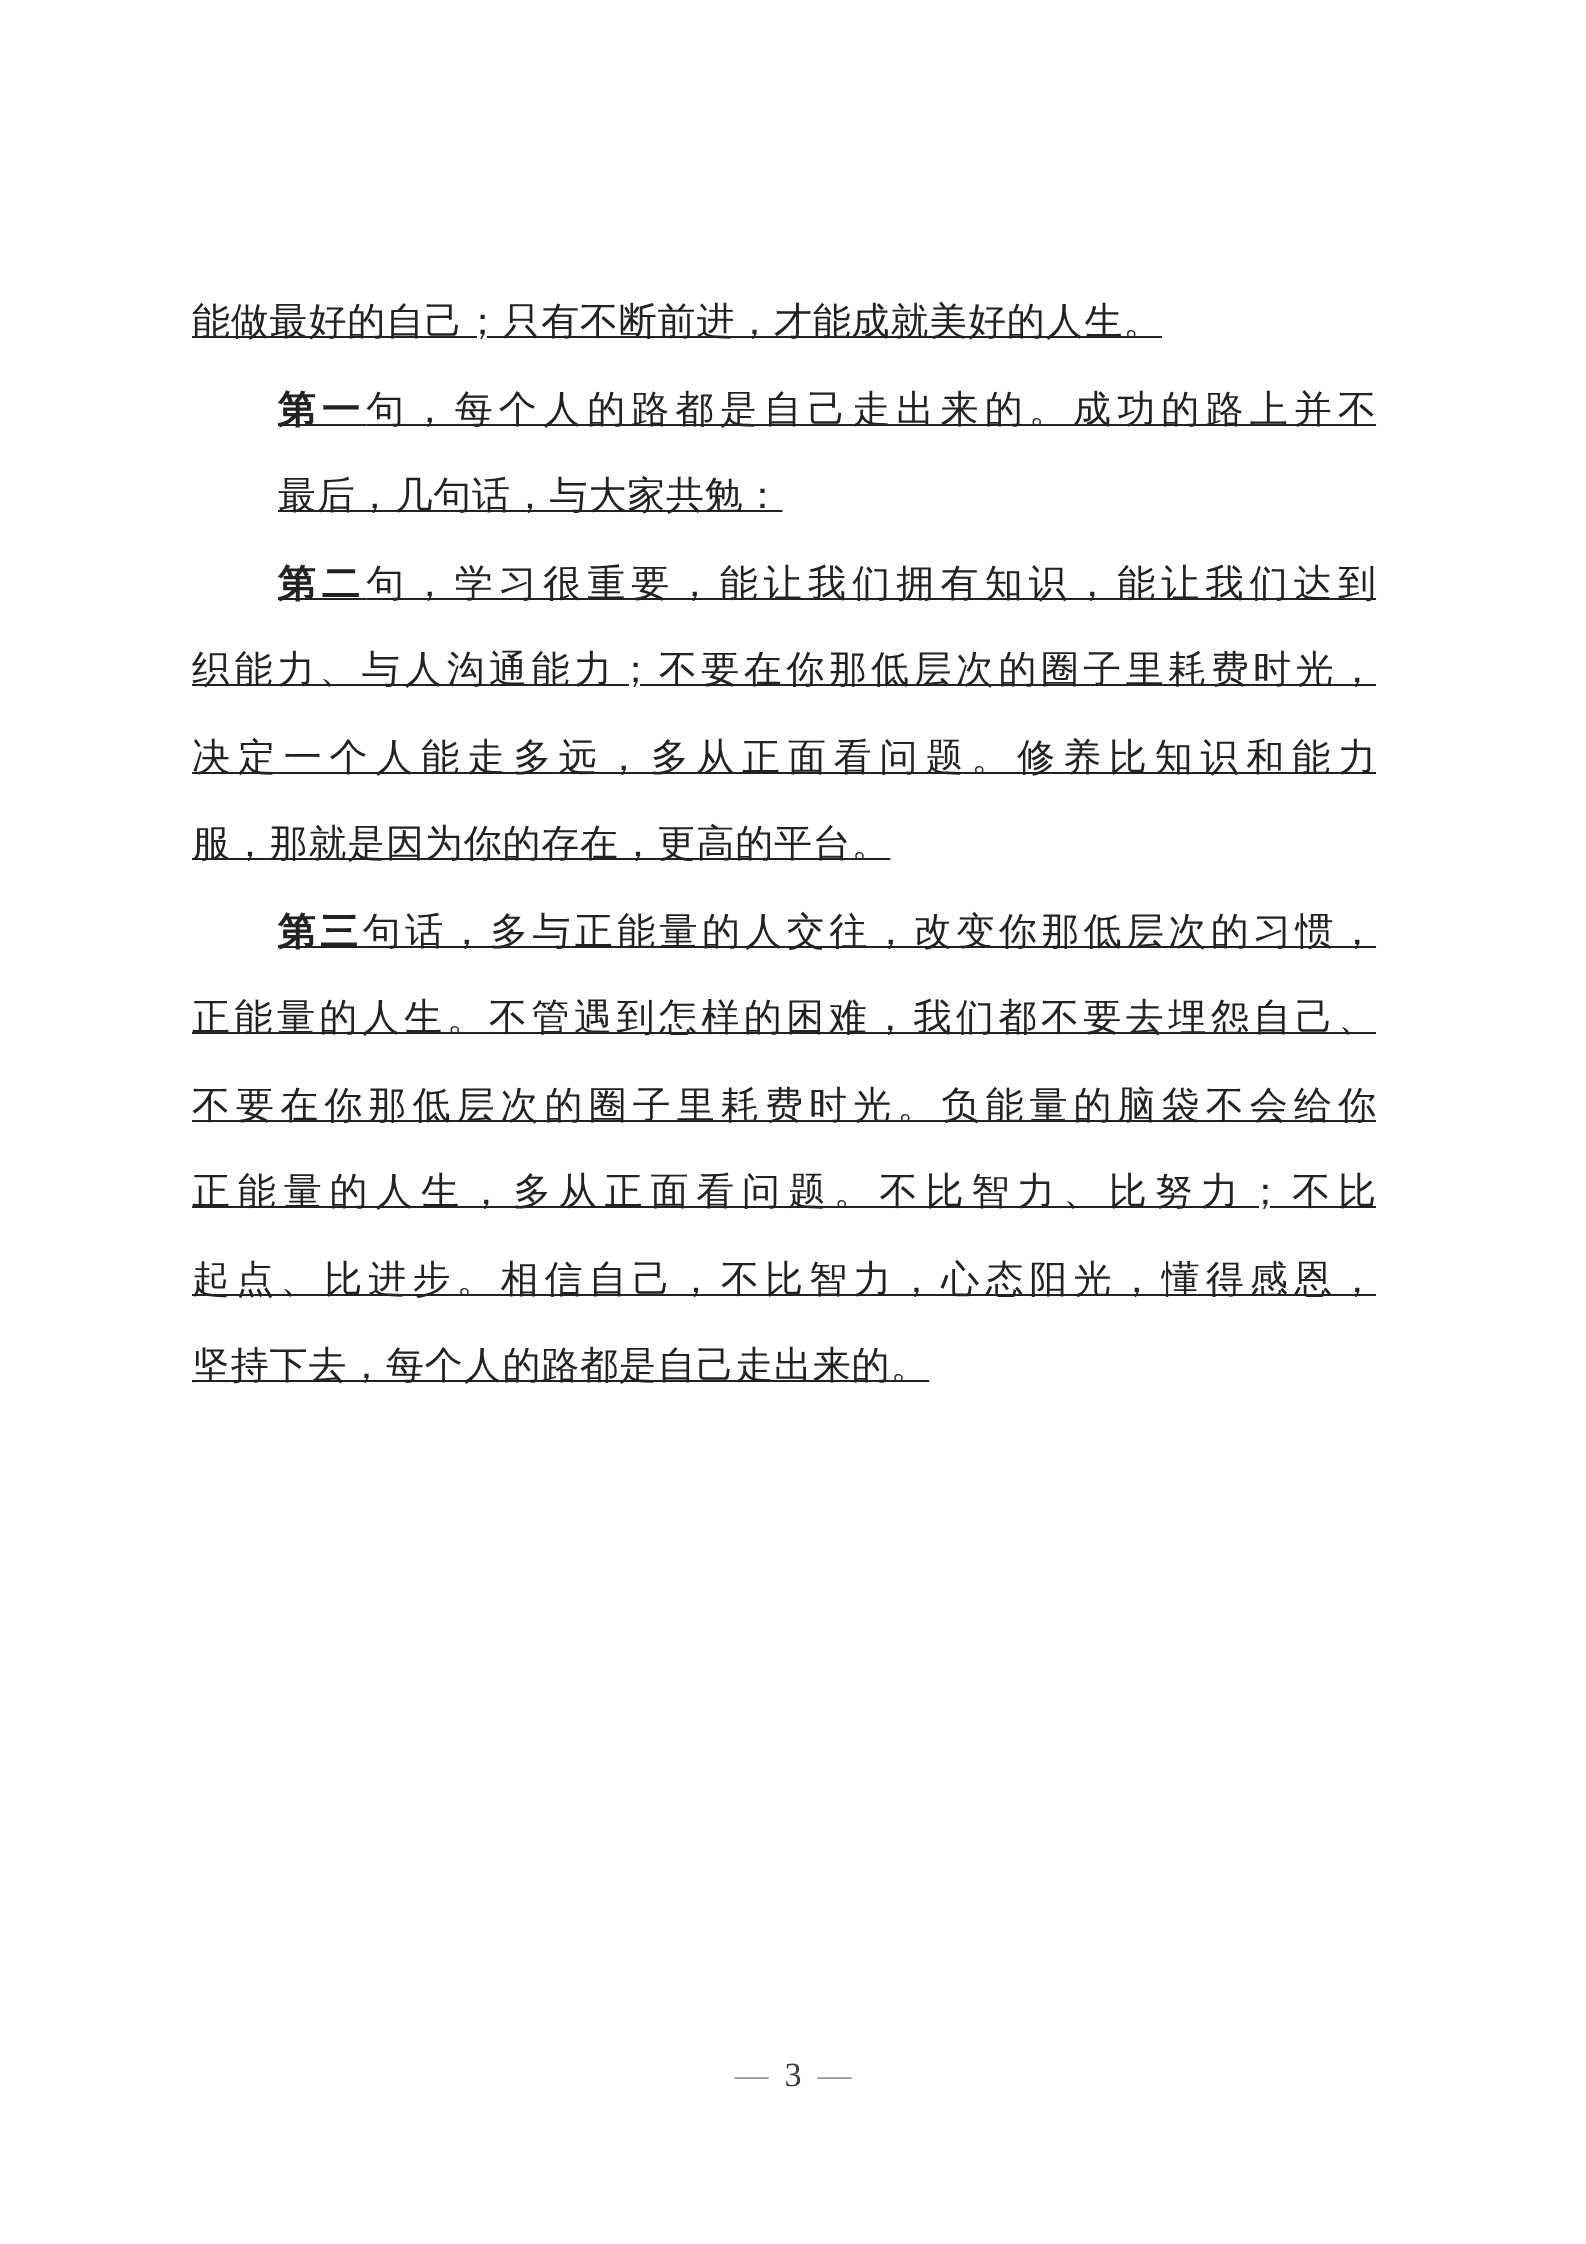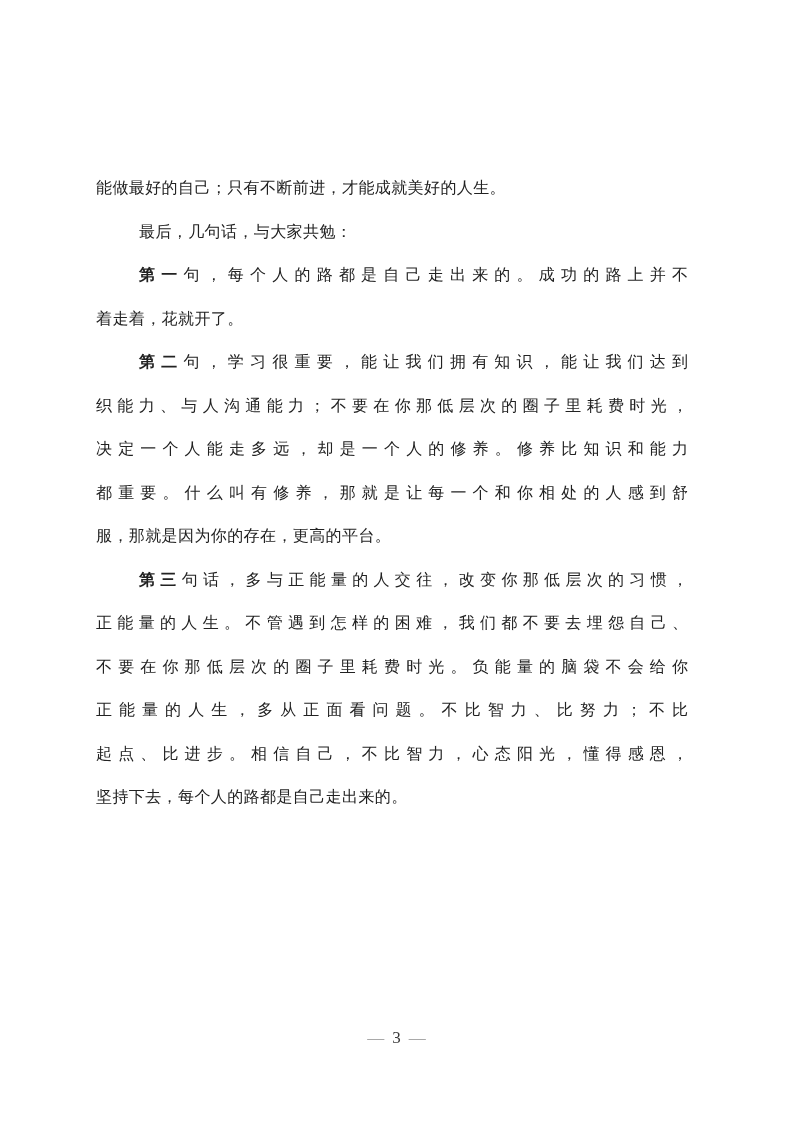--- a/index.html
+++ b/index.html
@@ -12,23 +12,24 @@
     width: 793px;
     height: 1122px;
     background: #ffffff;
     overflow: hidden;
     font-family: "Liberation Serif", "DejaVu Serif", serif;
     color: #222222;
   }
   .content {
     position: absolute;
     left: 96px;
-    top: 166px;
+    top: 140px;
     width: 592px;
-    font-size: 16px;
+    font-size: 19px;
+    text-decoration: underline;
   }
   .line {
     height: 43.5px;
     line-height: 43.5px;
     text-align: left;
     letter-spacing: 0.4px;
   }
   .line.just {
     text-align: justify;
     text-align-last: justify;
@@ -54,27 +55,25 @@
     color: #9b9b9b;
     margin: 0 8px;
   }
 </style>
 </head>
 <body>
 
 <div class="page">
   <div class="content">
       <div class="line"><span>能做最好的自己；只有不断前进，才能成就美好的人生。</span></div>
+      <div class="line just ind"><span class="lead-bold">第一</span><span>句，每个人的路都是自己走出来的。成功的路上并不</span></div>
       <div class="line ind"><span>最后，几句话，与大家共勉：</span></div>
-      <div class="line just ind"><span class="lead-bold">第一</span><span>句，每个人的路都是自己走出来的。成功的路上并不</span></div>
-      <div class="line"><span>着走着，花就开了。</span></div>
       <div class="line just ind"><span class="lead-bold">第二</span><span>句，学习很重要，能让我们拥有知识，能让我们达到</span></div>
       <div class="line just"><span>织能力、与人沟通能力；不要在你那低层次的圈子里耗费时光，</span></div>
-      <div class="line just"><span>决定一个人能走多远，却是一个人的修养。修养比知识和能力</span></div>
-      <div class="line just"><span>都重要。什么叫有修养，那就是让每一个和你相处的人感到舒</span></div>
+      <div class="line just"><span>决定一个人能走多远，多从正面看问题。修养比知识和能力</span></div>
       <div class="line"><span>服，那就是因为你的存在，更高的平台。</span></div>
       <div class="line just ind"><span class="lead-bold">第三</span><span>句话，多与正能量的人交往，改变你那低层次的习惯，</span></div>
       <div class="line just"><span>正能量的人生。不管遇到怎样的困难，我们都不要去埋怨自己、</span></div>
       <div class="line just"><span>不要在你那低层次的圈子里耗费时光。负能量的脑袋不会给你</span></div>
       <div class="line just"><span>正能量的人生，多从正面看问题。不比智力、比努力；不比</span></div>
       <div class="line just"><span>起点、比进步。相信自己，不比智力，心态阳光，懂得感恩，</span></div>
       <div class="line"><span>坚持下去，每个人的路都是自己走出来的。</span></div>
     </div>
   <div class="footer">
     <span class="dash">—</span><span class="pagenum">3</span><span class="dash">—</span>

